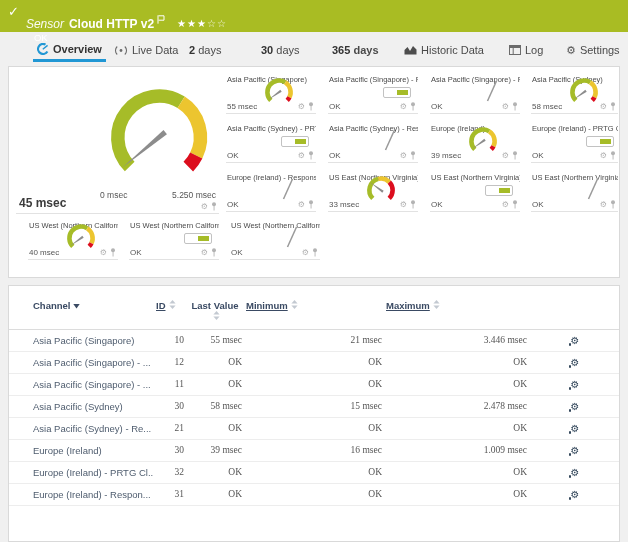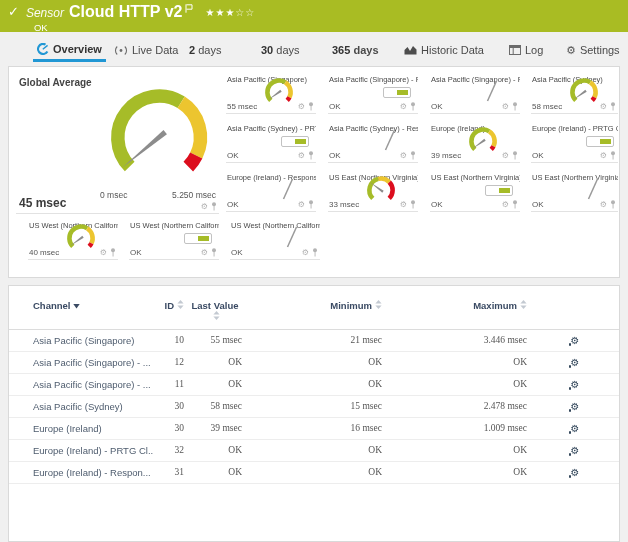--- a/index.html
+++ b/index.html
@@ -2,23 +2,23 @@
 <html style="--header-green: #a9bc23; --accent-blue: #2197d4; --gauge-green: #a6bc28; --gauge-yellow: #ecc52f; --gauge-red: #dc0e1e; --needle-gray: #8c8c8c; --table-header-text: #3a4a63; --status-text: #ffffff;"><head>
 <meta charset="utf-8">
 <style>
   html,body{margin:0;padding:0;}
   body{font-family:"Liberation Sans","DejaVu Sans",sans-serif;background:#e9e9e9;}
   .page{position:relative;width:628px;height:542px;overflow:hidden;background:#f0f0f0;}
 
   
   .topbar{position:absolute;top:0;left:0;right:0;height:32px;background:var(--header-green);color:#fff;display:flex;align-items:flex-start;padding-left:8px;box-sizing:border-box;}
   .chk{font-size:13px;font-weight:bold;margin:4px 7px 0 0;}
-  .titleline{margin-top:3px;display:flex;align-items:baseline;}
+  .titleline{margin-top:17px;display:flex;align-items:baseline;}
   .kind{font-style:italic;font-size:12px;margin-right:5px;opacity:.95;}
-  .sname{font-weight:bold;font-size:16px;}
+  .sname{font-weight:bold;font-size:12px;}
   .flag{margin-left:3px;position:relative;top:-4px;display:inline-flex;}
   .stars{margin-left:12px;font-size:10px;letter-spacing:1px;position:relative;top:-1px;}
   .star{color:#fff;}
   .star:not(.filled){opacity:.85;}
   .status{font-size:9.5px;padding-left:8px;margin-top:1px;color:#fff;}
 
   
   .tabbar{position:absolute;top:38px;left:0;right:0;height:24px;}
   .tab{position:absolute;top:0;height:24px;display:flex;align-items:center;font-size:11px;color:#4a4a4a;box-sizing:border-box;padding:0 4px;cursor:default;}
   .tab.active{font-weight:bold;color:#333;border-bottom:3px solid var(--accent-blue);}
@@ -45,21 +45,21 @@
   .big-tile{left:7px;top:6px;width:203px;height:140px;}
   .big-title{font-size:10px;font-weight:600;color:#444;top:4px;left:3px;}
   .big-gauge{position:absolute;left:84px;top:12px;width:118px;height:101px;}
   .scale-row{position:absolute;left:84px;width:116px;bottom:13px;display:flex;justify-content:space-between;font-size:8.5px;color:#555;}
   .big-val{font-size:12px;font-weight:bold;color:#3c3c3c;left:3px;bottom:3px;}
 
   
   table{border-collapse:collapse;width:612px;table-layout:fixed;font-size:9.5px;}
   th{color:var(--table-header-text);font-weight:bold;vertical-align:top;padding:2px 2px 6px 2px;line-height:1.2;}
   th.c-left{text-align:left;padding-left:24px;}
-  th.c-num{text-align:right;}
+  th.c-num{text-align:left;text-decoration:underline;}
   th.c-center{margin-top:16px;}
   thead tr{border-bottom:1px solid #dcdcdc;}
   tbody tr{border-bottom:1px solid #ededed;}
   td{height:21px;padding:0 2px;color:#555;}
   td.channel{padding-left:24px;color:#4e5c6e;text-align:left;white-space:nowrap;overflow:hidden;}
   td.num{text-align:right;font-family:Liberation Serif, serif;}
   td.action{text-align:center;}
   .sort{margin-left:3px;}
   .wrench{position:relative;color:#33475b;font-size:10px;line-height:1;display:inline-block;}
   .wdot{position:absolute;left:-2px;bottom:0;width:2.5px;height:2.5px;background:#33475b;border-radius:50%;}
@@ -131,21 +131,20 @@
       <div class="tab" style="left: 562px;">
         <span class="tab-ic">
           <span class="gear-ch">⚙</span>
         </span>
         <span>Settings</span>
       </div>
     </nav>
 
   <section class="panel gauges-panel">
     <div class="tile big-tile">
-      <div class="t-title big-title">Global Average</div>
       <div class="big-gauge"><svg width="118" height="101" viewBox="0 0 130 112">
             <path d="M32.5 90.5 A46 46 0 0 1 89.6 19.2" fill="none" stroke="#a6bc28" stroke-width="15"></path>
             <path d="M89.6 19.2 A46 46 0 0 1 106.3 78.2" fill="none" stroke="#ecc52f" stroke-width="15"></path>
             <path d="M106.3 78.2 A46 46 0 0 1 97.5 90.5" fill="none" stroke="#dc0e1e" stroke-width="15"></path>
             <polygon points="24.5,91.5 70.0,50.0 73.8,54.6" fill="#8c8c8c"></polygon>
           </svg></div>
       <div class="scale-row">
         <span>0 msec</span>
         <span>5.250 msec</span>
       </div>
@@ -446,20 +445,28 @@
           </tr>
           <tr>
             <td class="channel">Asia Pacific (Sydney)</td>
             <td class="num">30</td>
             <td class="num">58 msec</td>
             <td class="num">15 msec</td>
             <td class="num">2.478 msec</td>
             <td class="action"><span class="wrench">⚙<i class="wdot"></i></span></td>
           </tr>
           <tr>
+            <td class="channel">Asia Pacific (Sydney) - Re...</td>
+            <td class="num">21</td>
+            <td class="num">OK</td>
+            <td class="num">OK</td>
+            <td class="num">OK</td>
+            <td class="action"><span class="wrench">⚙<i class="wdot"></i></span></td>
+          </tr>
+          <tr>
             <td class="channel">Europe (Ireland)</td>
             <td class="num">30</td>
             <td class="num">39 msec</td>
             <td class="num">16 msec</td>
             <td class="num">1.009 msec</td>
             <td class="action"><span class="wrench">⚙<i class="wdot"></i></span></td>
           </tr>
           <tr>
             <td class="channel">Europe (Ireland) - PRTG Cl...</td>
             <td class="num">32</td>

